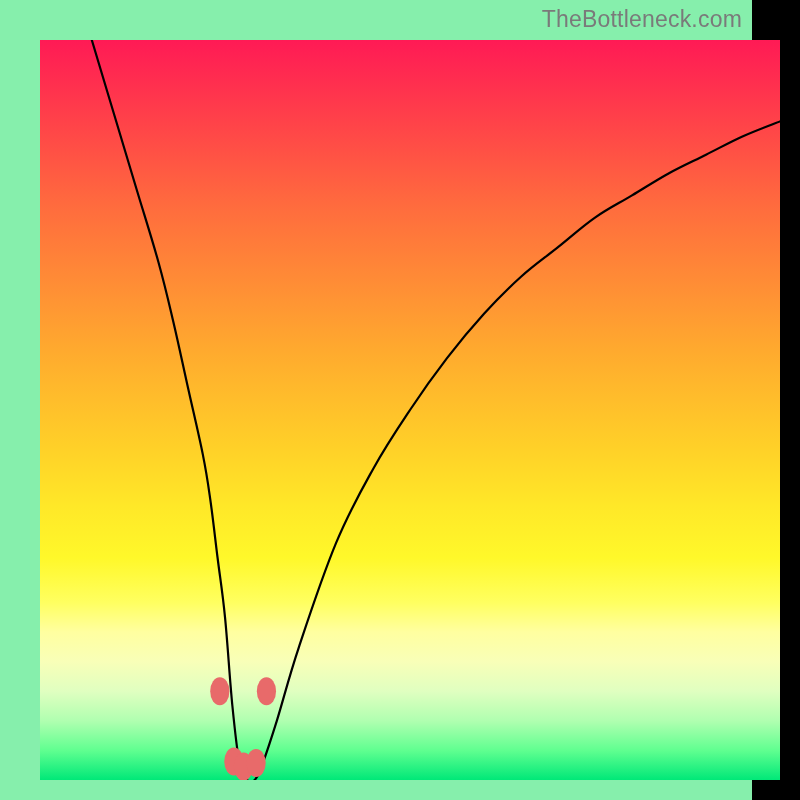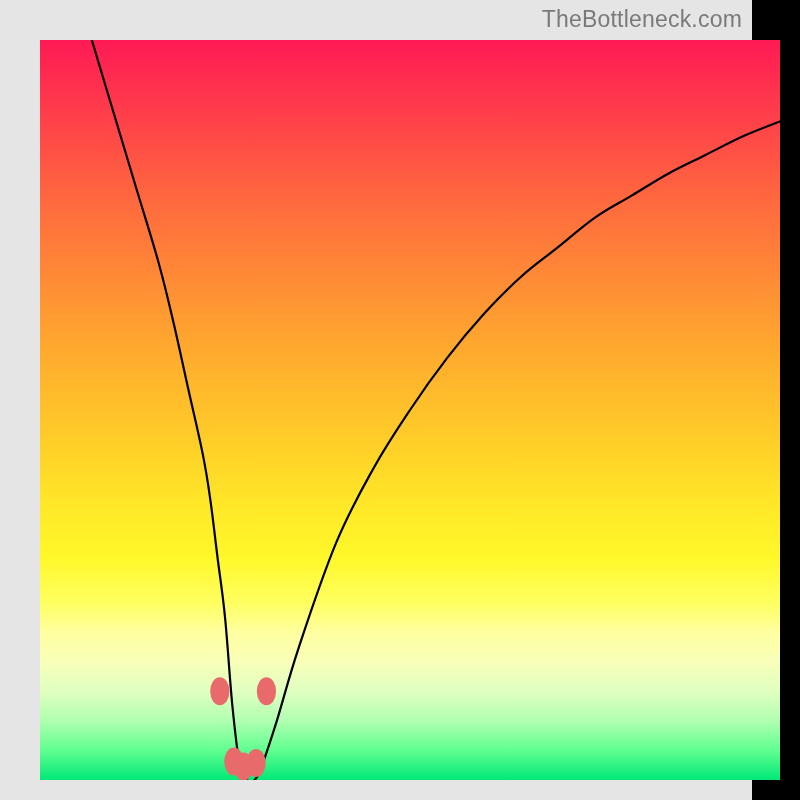--- a/index.html
+++ b/index.html
@@ -8,21 +8,21 @@
     width: 800px;
     height: 800px;
     overflow: hidden;
     background: #000;
     font-family: Arial, Helvetica, sans-serif;
   }
   .frame {
     position: relative;
     width: 752px;
     height: 800px;
-    background: #e5e5e5;
+    background: #86efac;
   }
   .plot-area {
     position: absolute;
     left: 40px;
     top: 40px;
     width: 740px;
     height: 740px;
     background: linear-gradient(to bottom,
       #ff1a55 0%,
       #ff3e4a 10%,

